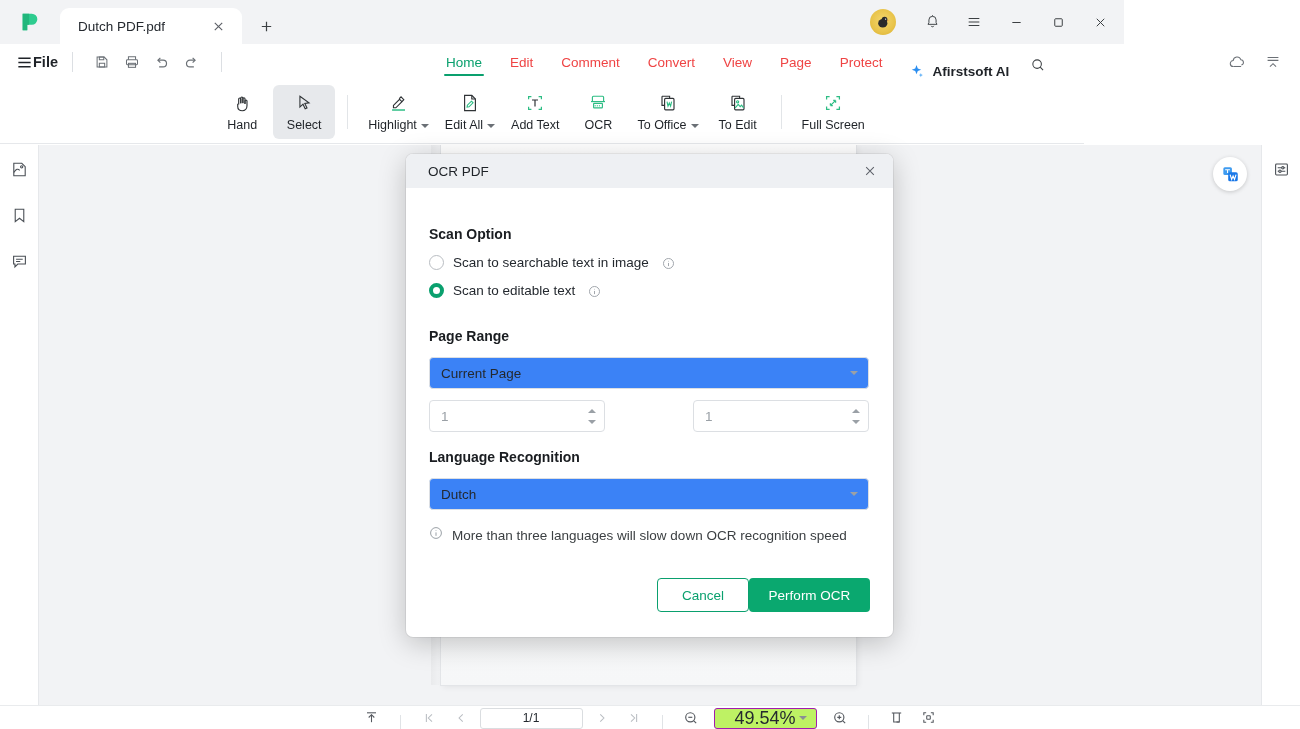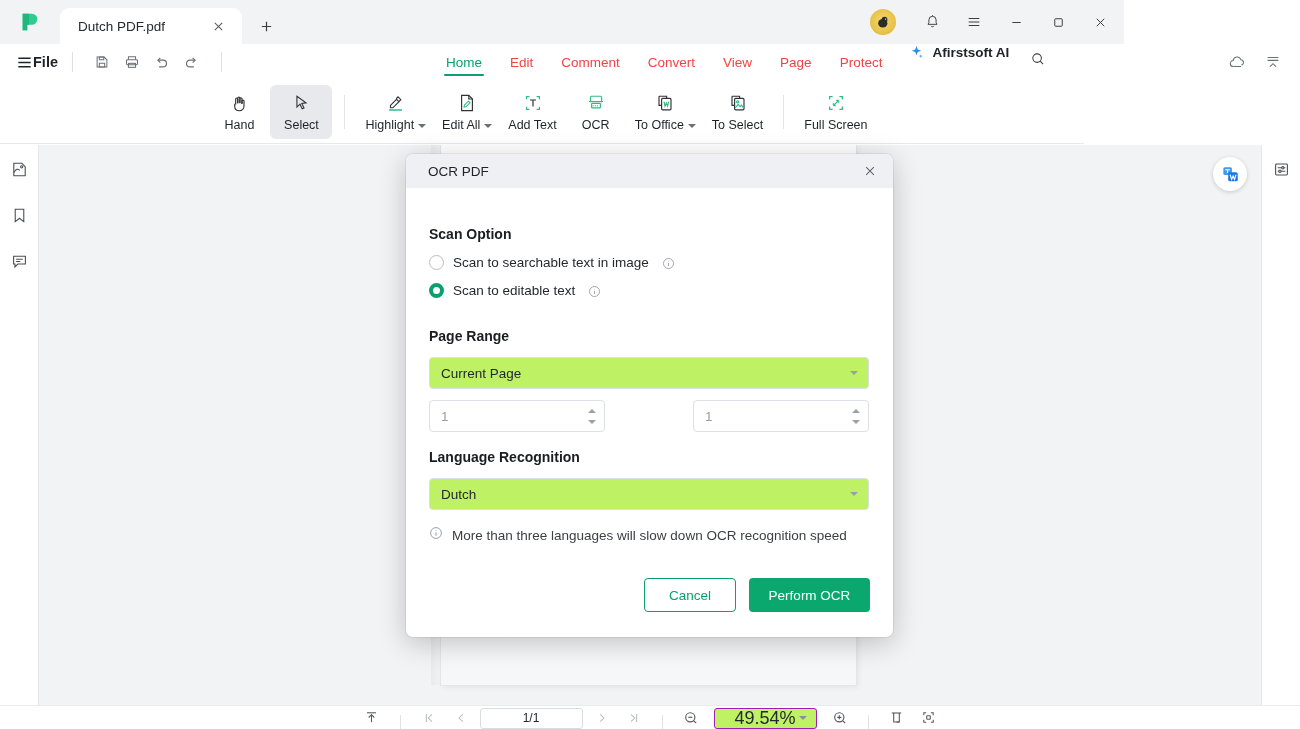--- a/index.html
+++ b/index.html
@@ -48,21 +48,21 @@
 
   
   .menubar {
     position: absolute; left: 0; top: 44px; width: 1300px; height: 36px;
     background: #ffffff; display: flex; align-items: center;
   }
   .file-btn { display: flex; align-items: center; padding-left: 16px; color: #1f2328; }
   .file-label { font-size: 14.5px; font-weight: 600; }
   .mb-sep { width: 1px; height: 20px; background: #dcdfe3; margin: 0 14px; }
   .quick-btn { width: 30px; height: 28px; display:flex; align-items:center; justify-content:center; color:#6b7076; }
-  .nav-tabs { display: flex; align-items: flex-start; gap: 0px; margin-left: 196px; height: 36px; }
+  .nav-tabs { display: flex; align-items: flex-end; gap: 0px; margin-left: 196px; height: 36px; }
   .nav-tab {
     font-size: 13.5px; color: #ef4444; padding: 0 14px; height: 36px;
     display: flex; align-items: center; position: relative; white-space: nowrap;
   }
   .nav-tab.active { color: #0aa06e; font-weight: 500; }
   .nav-tab.active::after {
     content: ""; position: absolute; left: 12px; right: 12px; bottom: 4px;
     height: 2px; background: #0aa06e; border-radius: 2px;
   }
   .ai-item { display:flex; align-items:center; gap:7px; margin-left: 12px; }
@@ -165,38 +165,38 @@
   .radio {
     width: 15px; height: 15px; border-radius: 50%; border: 1.5px solid #b9bdc2;
     background:#fff; flex: none; position: relative;
   }
   .radio.on { border: 4.5px solid #0aa06e; }
   .radio-lbl { font-size: 13.5px; color: #24292f; }
   .info-ico { width:13px;height:13px; flex:none; margin-left: 4px; }
   .sec-gap { height: 17px; }
   .select {
     width: 440px; height: 32px; border: 1px solid #dcdfe3; border-radius: 4px;
-    background:#bef264; display:flex; align-items:center; padding: 0 10px 0 11px;
+    background:#3b82f6; display:flex; align-items:center; padding: 0 10px 0 11px;
     position: relative;
   }
   .select-val { font-size: 13.5px; color: #24292f; flex: 1; }
   .sel-caret { width:0;height:0;border-left:4px solid transparent;border-right:4px solid transparent;border-top:4px solid #9aa0a6; }
   .spin-row { display:flex; gap: 0; margin-top: 11px; width: 440px; justify-content: space-between; }
   .spinner {
     width: 176px; height: 32px; border: 1px solid #dcdfe3; border-radius: 4px;
     background:#fff; display:flex; align-items:center; padding-left: 11px; position: relative;
   }
   .spin-val { font-size: 13.5px; color: #9aa0a6; }
   .spin-arrows { position:absolute; right: 8px; top:0; height:100%; display:flex; flex-direction:column; justify-content:center; gap:7px; }
   .sp-up { width:0;height:0;border-left:4px solid transparent;border-right:4px solid transparent;border-bottom:4px solid #9aa0a6; }
   .sp-dn { width:0;height:0;border-left:4px solid transparent;border-right:4px solid transparent;border-top:4px solid #9aa0a6; }
   .hint { display:flex; align-items:center; gap: 9px; margin-top: 16px; }
   .hint-txt { font-size: 13.5px; color: #3c4043; }
   .dlg-actions {
-    position:absolute; right: 23px; bottom: 25px; display:flex; gap: 13px; align-items:flex-end;
+    position:absolute; right: 23px; bottom: 25px; display:flex; align-items:flex-end;
   }
   .btn-cancel {
     width: 92px; height: 34px; border: 1px solid #0aa06e; border-radius: 4px;
     background:#fff; color:#0aa06e; font-size: 13.5px;
     display:flex; align-items:center; justify-content:center;
   }
   .btn-primary {
     width: 121px; height: 34px; border: none; border-radius: 4px;
     background:#0aa86f; color:#ffffff; font-size: 13.5px;
     display:flex; align-items:center; justify-content:center;
@@ -448,21 +448,21 @@
 
       <div class="tool">
         <span class="tool-ico">
           <svg width="22" height="22" viewBox="0 0 22 22" fill="none" stroke="#2f3336" stroke-width="1.15">
             <path d="M5 4.2h7.6v2.2M5 4.2v9.2h2.4"></path>
             <rect x="7.6" y="6.4" width="9.4" height="11.4" rx="1"></rect>
             <circle cx="10.6" cy="9.8" r="1.1" stroke="#2dbd84"></circle>
             <path d="M8.2 15.8l3-3.4 2 2.2 1.4-1.4 2 2.6" stroke="#2dbd84"></path>
           </svg>
         </span>
-        <span class="tool-lbl">To Select</span>
+        <span class="tool-lbl">To Edit</span>
       </div>
 
       <div class="rb-sep"></div>
 
       <div class="tool">
         <span class="tool-ico">
           <svg width="22" height="22" viewBox="0 0 22 22" fill="none" stroke="#2dbd84" stroke-width="1.25">
             <path d="M4.6 7.6V4.6h3M17.4 7.6V4.6h-3M4.6 14.4v3h3M17.4 14.4v3h-3"></path>
             <path d="M8.4 13.6l5.2-5.2M8.4 13.6v-2.4M8.4 13.6h2.4M13.6 8.4v2.4M13.6 8.4h-2.4"></path>
           </svg>

